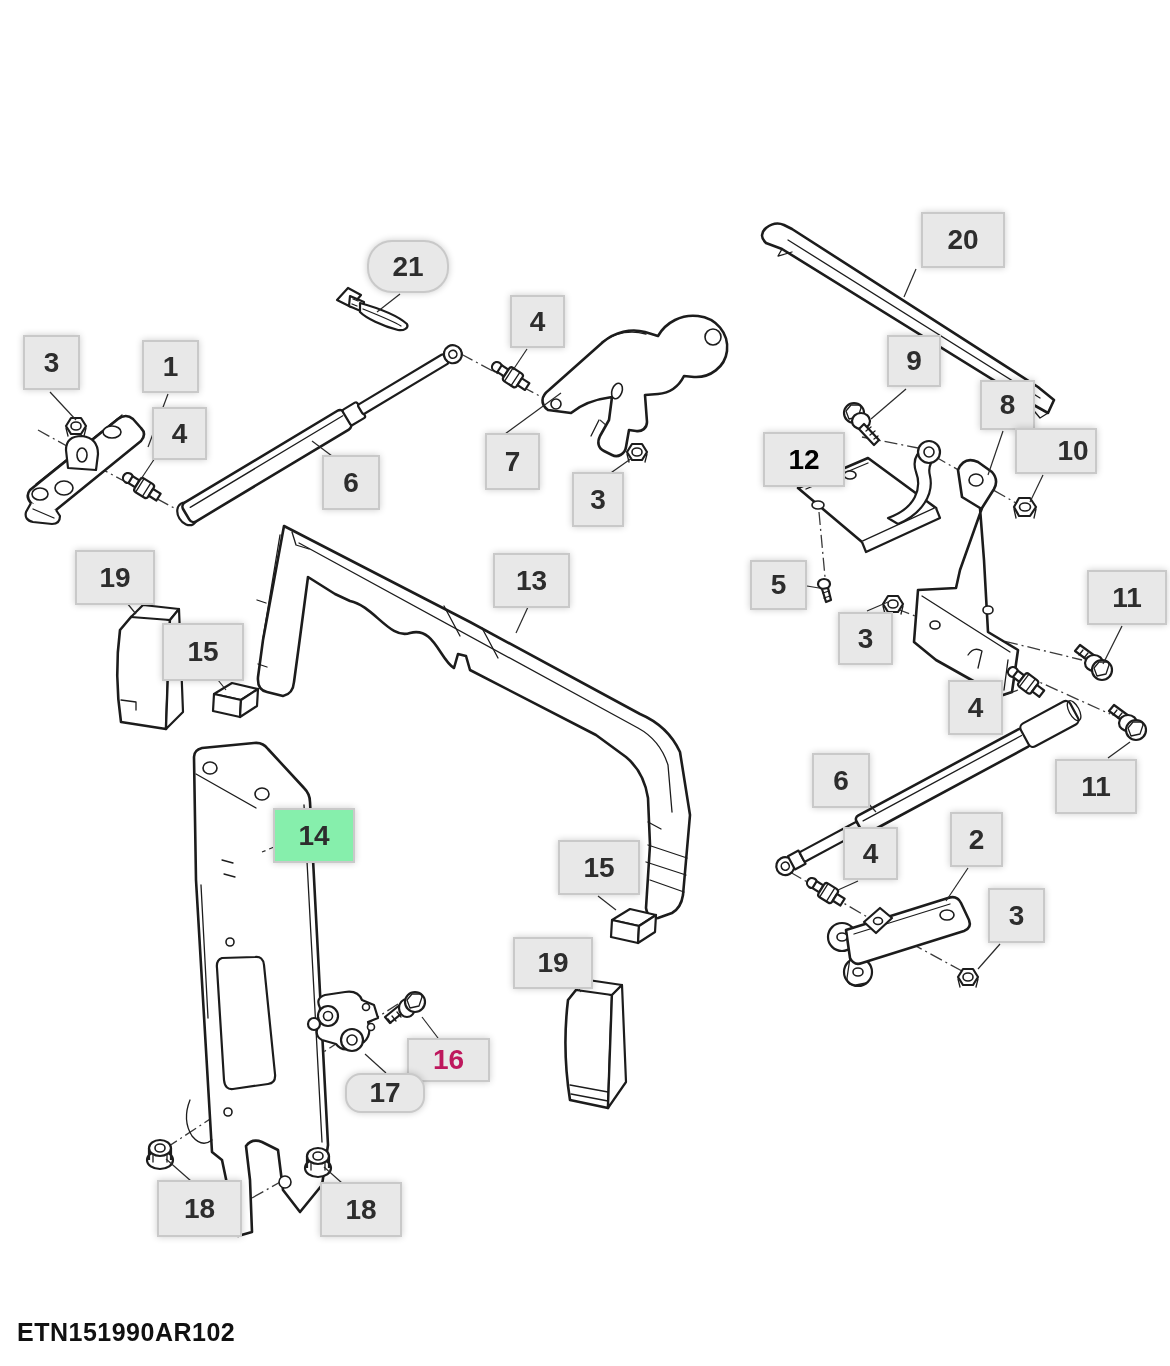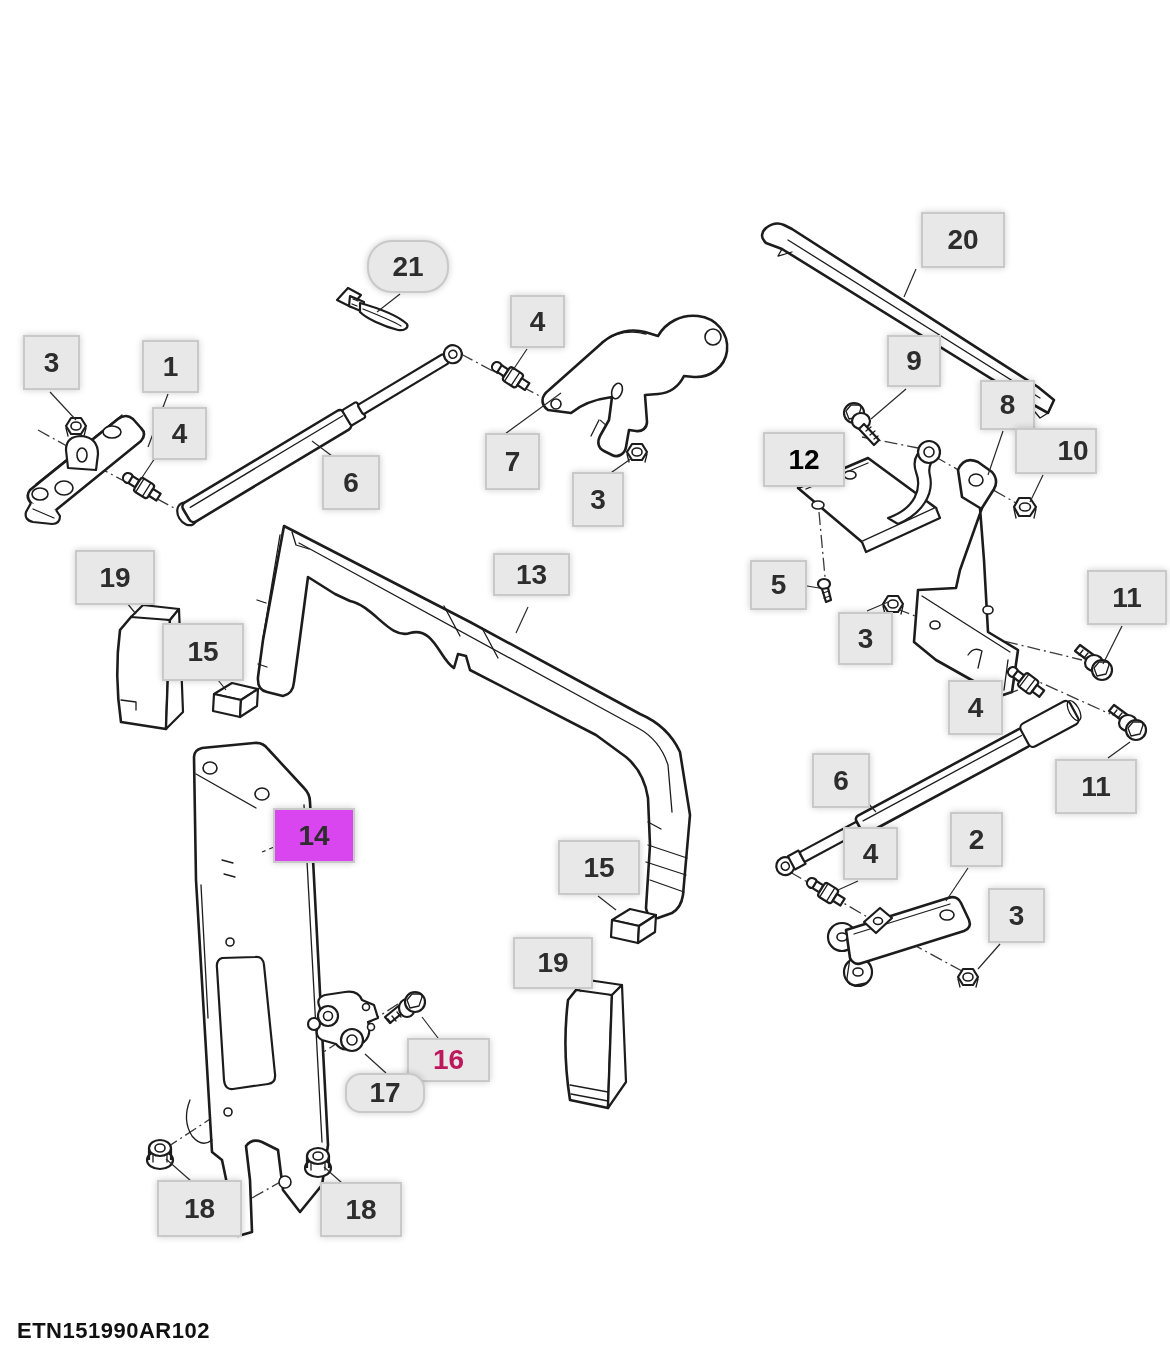--- a/index.html
+++ b/index.html
@@ -1,20 +1,20 @@
 <!DOCTYPE html>
 <html><head>
 <meta charset="utf-8">
 <style>
   html,body{margin:0;padding:0;background:#ffffff;}
   #canvas{position:relative;width:1170px;height:1366px;background:#ffffff;overflow:hidden;
           font-family:"Liberation Sans", sans-serif;}
   #watermark{position:absolute;left:22px;top:2px;font-size:68px;letter-spacing:-2px;
              font-weight:500;}
-  #figcode{position:absolute;left:17px;top:1318px;font-weight:bold;font-size:22px;color:#111;
+  #figcode{position:absolute;left:17px;top:1318px;font-weight:bold;font-size:25px;color:#111;
            letter-spacing:.5px;}
   #art{position:absolute;left:0;top:0;}
   .callout{position:absolute;display:flex;align-items:center;justify-content:center;
            background:#e8e8e8;border:2px solid #c9c9c9;box-shadow:0 0 7px rgba(0,0,0,.20);
            font-weight:bold;font-size:28px;color:#2d2d2d;box-sizing:border-box;}
   .o{fill:#ffffff;stroke:#1c1c1c;stroke-width:2.6;stroke-linejoin:round;}
   .o2{fill:#ffffff;stroke:#1c1c1c;stroke-width:2.2;stroke-linejoin:round;}
   .t{fill:none;stroke:#1c1c1c;stroke-width:1.3;stroke-linejoin:round;stroke-linecap:round;}
   .h{fill:#ffffff;stroke:#1c1c1c;stroke-width:1.6;}
   .cl{fill:none;stroke:#3a3a3a;stroke-width:1.3;stroke-dasharray:13 4 2 4;}
@@ -346,25 +346,25 @@
       <div class="callout" style="left: 878px; top: 212px; width: 84px; height: 56px; background: rgb(232, 232, 232); border-color: rgb(201, 201, 201); color: rgb(45, 45, 45); margin-left: 43px;">20</div>
       <div class="callout" style="left: 887px; top: 335px; width: 54px; height: 52px; background: rgb(232, 232, 232); border-color: rgb(201, 201, 201); color: rgb(45, 45, 45);">9</div>
       <div class="callout" style="left: 763px; top: 400px; width: 82px; height: 55px; background: rgb(232, 232, 232); border-color: rgb(201, 201, 201); color: #000000; margin-top: 32px;">12</div>
       <div class="callout" style="left: 980px; top: 380px; width: 55px; height: 50px; background: rgb(232, 232, 232); border-color: rgb(201, 201, 201); color: rgb(45, 45, 45);">8</div>
       <div class="callout" style="left: 1015px; top: 428px; width: 82px; height: 46px; background: rgb(232, 232, 232); border-color: rgb(201, 201, 201); color: rgb(45, 45, 45); padding-left: 34px;">10</div>
       <div class="callout" style="left: 750px; top: 560px; width: 57px; height: 50px; background: rgb(232, 232, 232); border-color: rgb(201, 201, 201); color: rgb(45, 45, 45);">5</div>
       <div class="callout" style="left: 838px; top: 612px; width: 55px; height: 53px; background: rgb(232, 232, 232); border-color: rgb(201, 201, 201); color: rgb(45, 45, 45);">3</div>
       <div class="callout" style="left: 1087px; top: 570px; width: 80px; height: 55px; background: rgb(232, 232, 232); border-color: rgb(201, 201, 201); color: rgb(45, 45, 45);">11</div>
       <div class="callout" style="left: 75px; top: 550px; width: 80px; height: 55px; background: rgb(232, 232, 232); border-color: rgb(201, 201, 201); color: rgb(45, 45, 45);">19</div>
       <div class="callout" style="left: 162px; top: 623px; width: 82px; height: 58px; background: rgb(232, 232, 232); border-color: rgb(201, 201, 201); color: rgb(45, 45, 45);">15</div>
-      <div class="callout" style="left: 493px; top: 553px; width: 77px; height: 43px; background: rgb(232, 232, 232); border-color: rgb(201, 201, 201); color: rgb(45, 45, 45);">13</div>
+      <div class="callout" style="left: 493px; top: 553px; width: 77px; height: 55px; background: rgb(232, 232, 232); border-color: rgb(201, 201, 201); color: rgb(45, 45, 45);">13</div>
       <div class="callout" style="left: 948px; top: 680px; width: 55px; height: 55px; background: rgb(232, 232, 232); border-color: rgb(201, 201, 201); color: rgb(45, 45, 45);">4</div>
       <div class="callout" style="left: 812px; top: 753px; width: 58px; height: 55px; background: rgb(232, 232, 232); border-color: rgb(201, 201, 201); color: rgb(45, 45, 45);">6</div>
       <div class="callout" style="left: 1055px; top: 759px; width: 82px; height: 55px; background: rgb(232, 232, 232); border-color: rgb(201, 201, 201); color: rgb(45, 45, 45);">11</div>
-      <div class="callout" style="left: 273px; top: 808px; width: 82px; height: 55px; background: #d946ef; border-color: rgb(201, 201, 201); color: rgb(45, 45, 45);">14</div>
+      <div class="callout" style="left: 273px; top: 808px; width: 82px; height: 55px; background: #86efac; border-color: rgb(201, 201, 201); color: rgb(45, 45, 45);">14</div>
       <div class="callout" style="left: 558px; top: 840px; width: 82px; height: 55px; background: rgb(232, 232, 232); border-color: rgb(201, 201, 201); color: rgb(45, 45, 45);">15</div>
       <div class="callout" style="left: 950px; top: 812px; width: 53px; height: 55px; background: rgb(232, 232, 232); border-color: rgb(201, 201, 201); color: rgb(45, 45, 45);">2</div>
       <div class="callout" style="left: 843px; top: 827px; width: 55px; height: 53px; background: rgb(232, 232, 232); border-color: rgb(201, 201, 201); color: rgb(45, 45, 45);">4</div>
       <div class="callout" style="left: 988px; top: 888px; width: 57px; height: 55px; background: rgb(232, 232, 232); border-color: rgb(201, 201, 201); color: rgb(45, 45, 45);">3</div>
       <div class="callout" style="left: 513px; top: 937px; width: 80px; height: 52px; background: rgb(232, 232, 232); border-color: rgb(201, 201, 201); color: rgb(45, 45, 45);">19</div>
       <div class="callout" style="left: 407px; top: 1038px; width: 83px; height: 44px; background: rgb(232, 232, 232); border-color: rgb(201, 201, 201); color: #be185d;">16</div>
       <div class="callout" style="left: 345px; top: 1073px; width: 80px; height: 40px; background: rgb(232, 232, 232); border-color: rgb(201, 201, 201); color: rgb(45, 45, 45); border-radius: 16px;">17</div>
       <div class="callout" style="left: 157px; top: 1180px; width: 85px; height: 57px; background: rgb(232, 232, 232); border-color: rgb(201, 201, 201); color: rgb(45, 45, 45);">18</div>
       <div class="callout" style="left: 320px; top: 1182px; width: 82px; height: 55px; background: rgb(232, 232, 232); border-color: rgb(201, 201, 201); color: rgb(45, 45, 45);">18</div>
     </div>

